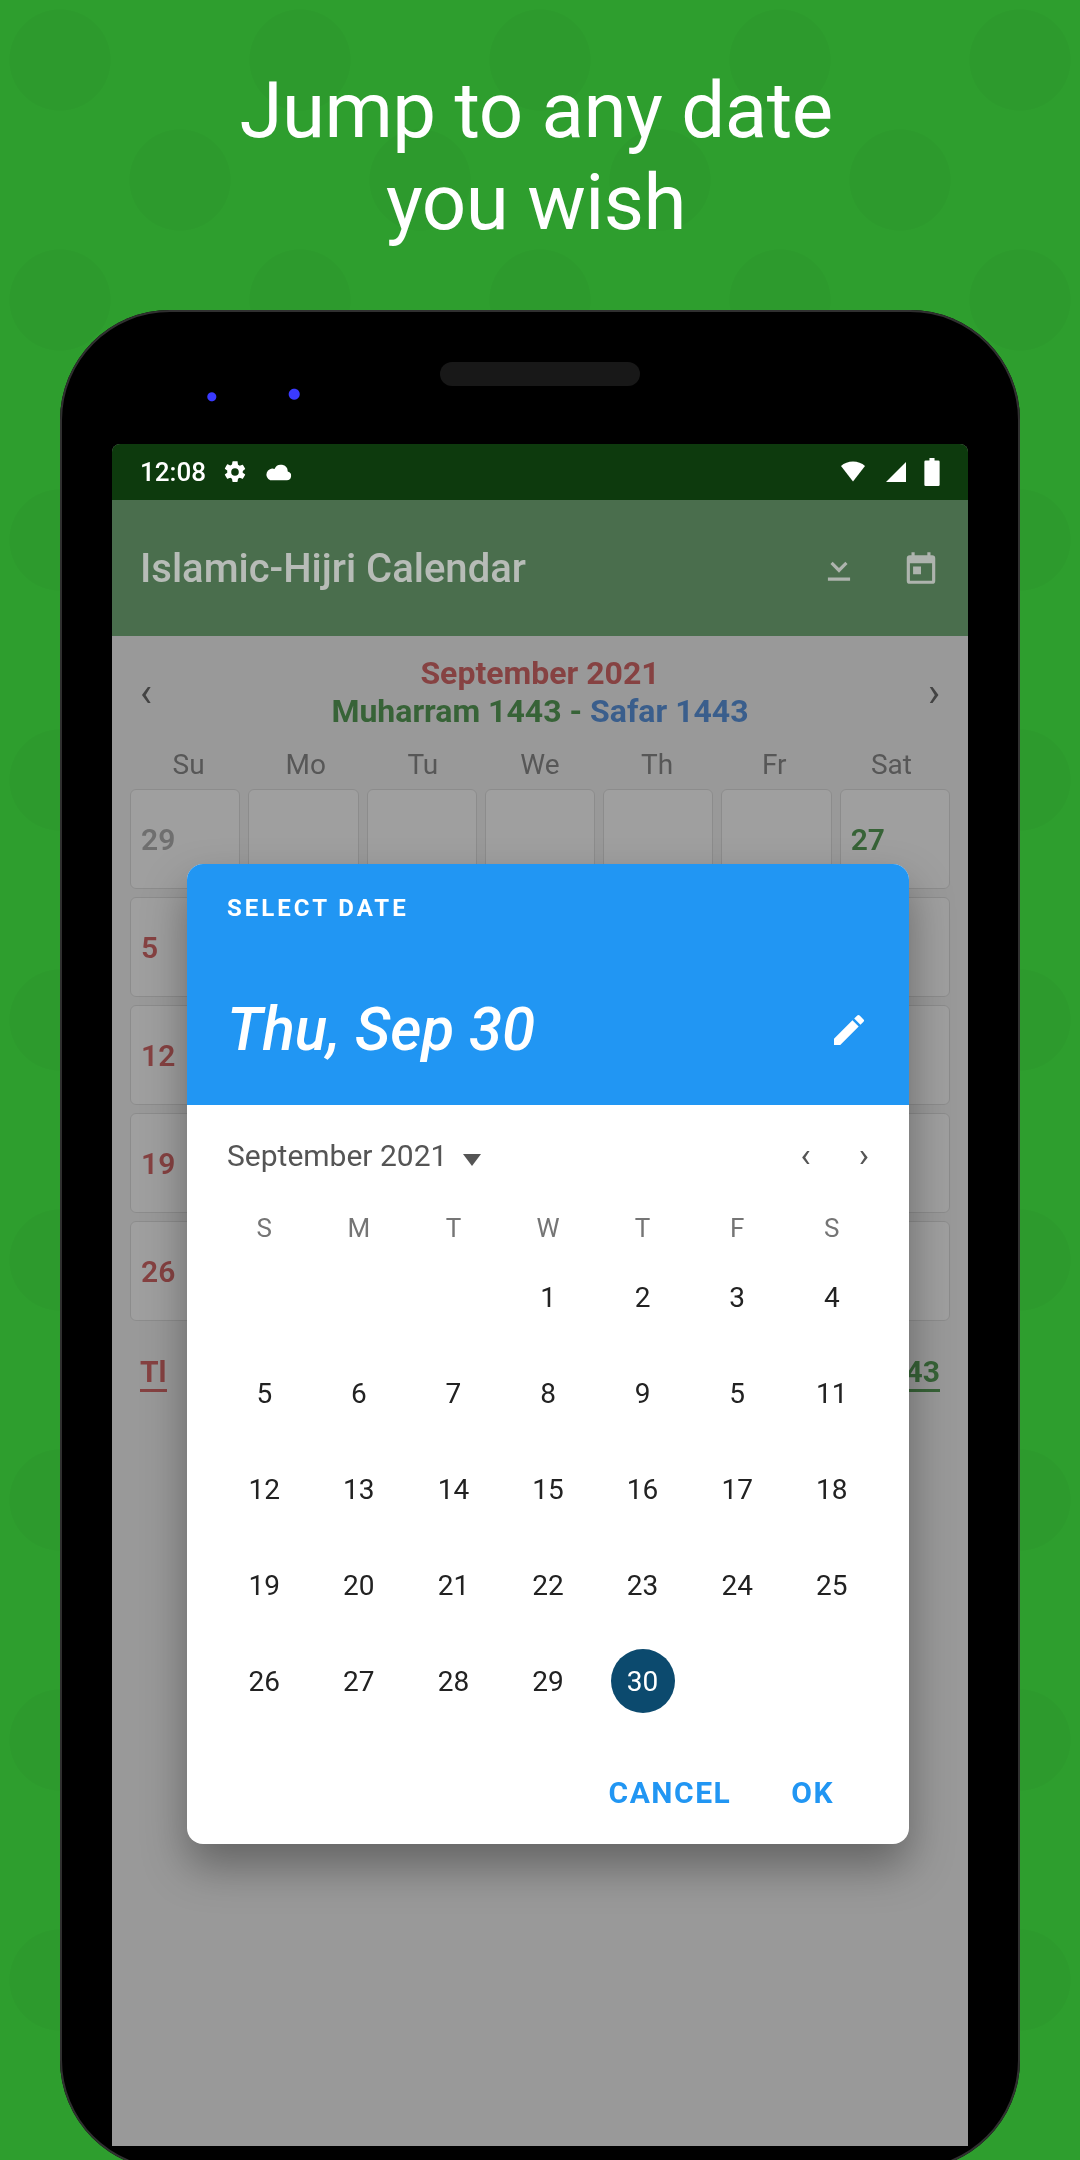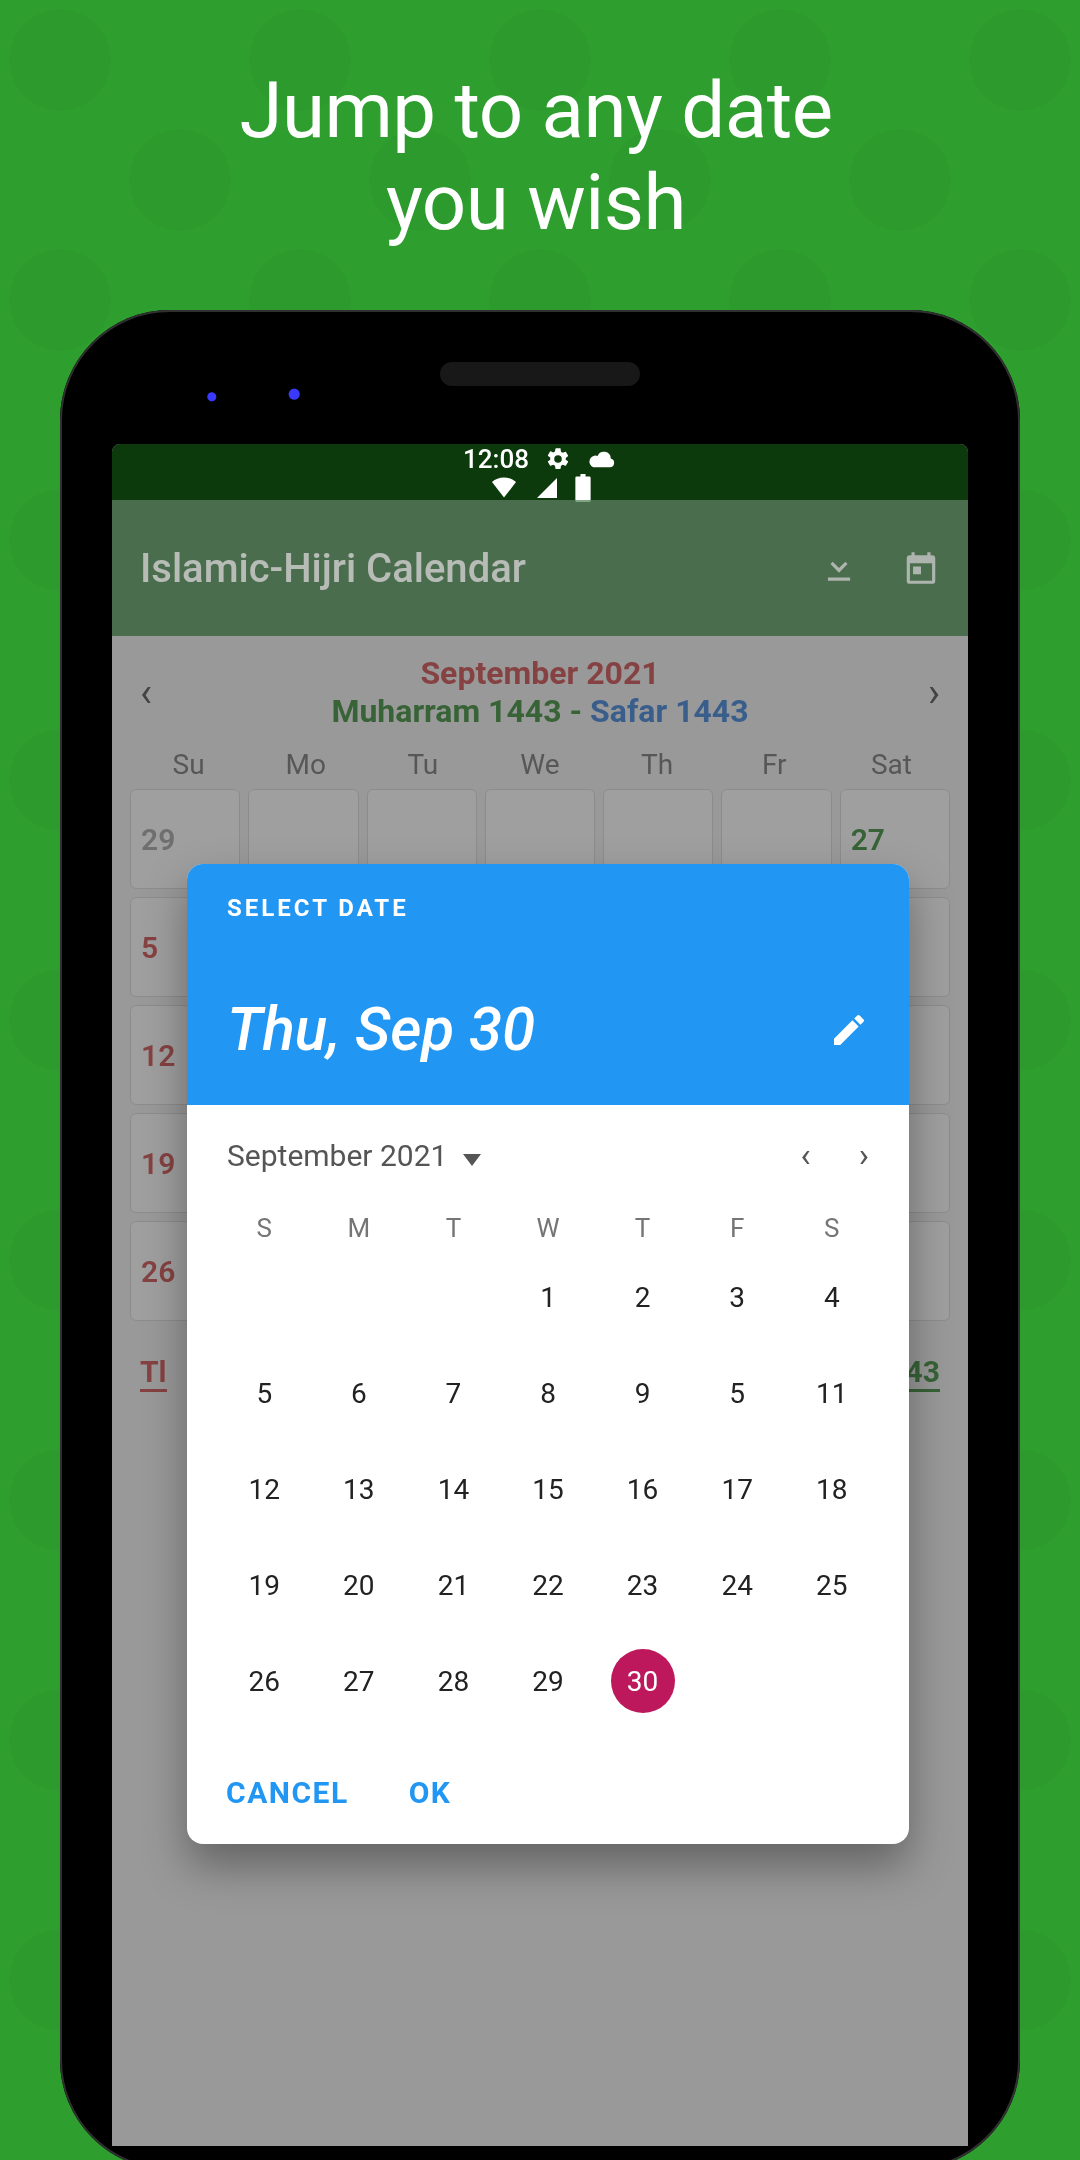--- a/index.html
+++ b/index.html
@@ -93,21 +93,20 @@
   .statusbar {
     background: #0d3a0d;
     height: 56px;
     display: flex;
     align-items: center;
     justify-content: space-between;
     padding: 0 28px;
     color: #fff;
     font-size: 26px;
     font-weight: 500;
-    flex-direction: column;
   }
   .statusbar .left, .statusbar .right {
     display: flex;
     align-items: center;
     gap: 16px;
   }
   .ico { display: inline-flex; }
   .appbar {
     background: #18591e;
     height: 136px;
@@ -285,27 +284,28 @@
   }
   .dlg-cell .circle {
     width: 64px;
     height: 64px;
     border-radius: 50%;
     display: flex;
     align-items: center;
     justify-content: center;
   }
   .dlg-cell.selected .circle {
-    background: #be185d;
+    background: #0c4a6e;
     color: #fff;
   }
   .dlg-actions {
     display: flex;
+    justify-content: flex-end;
     gap: 60px;
-    padding: 26px 39px 34px;
+    padding: 26px 75px 34px;
     color: #2196f3;
     font-size: 30px;
     font-weight: 700;
     letter-spacing: 1.5px;
   }
 </style>
 </head>
 <body>
 
 <div class="pattern"></div>

